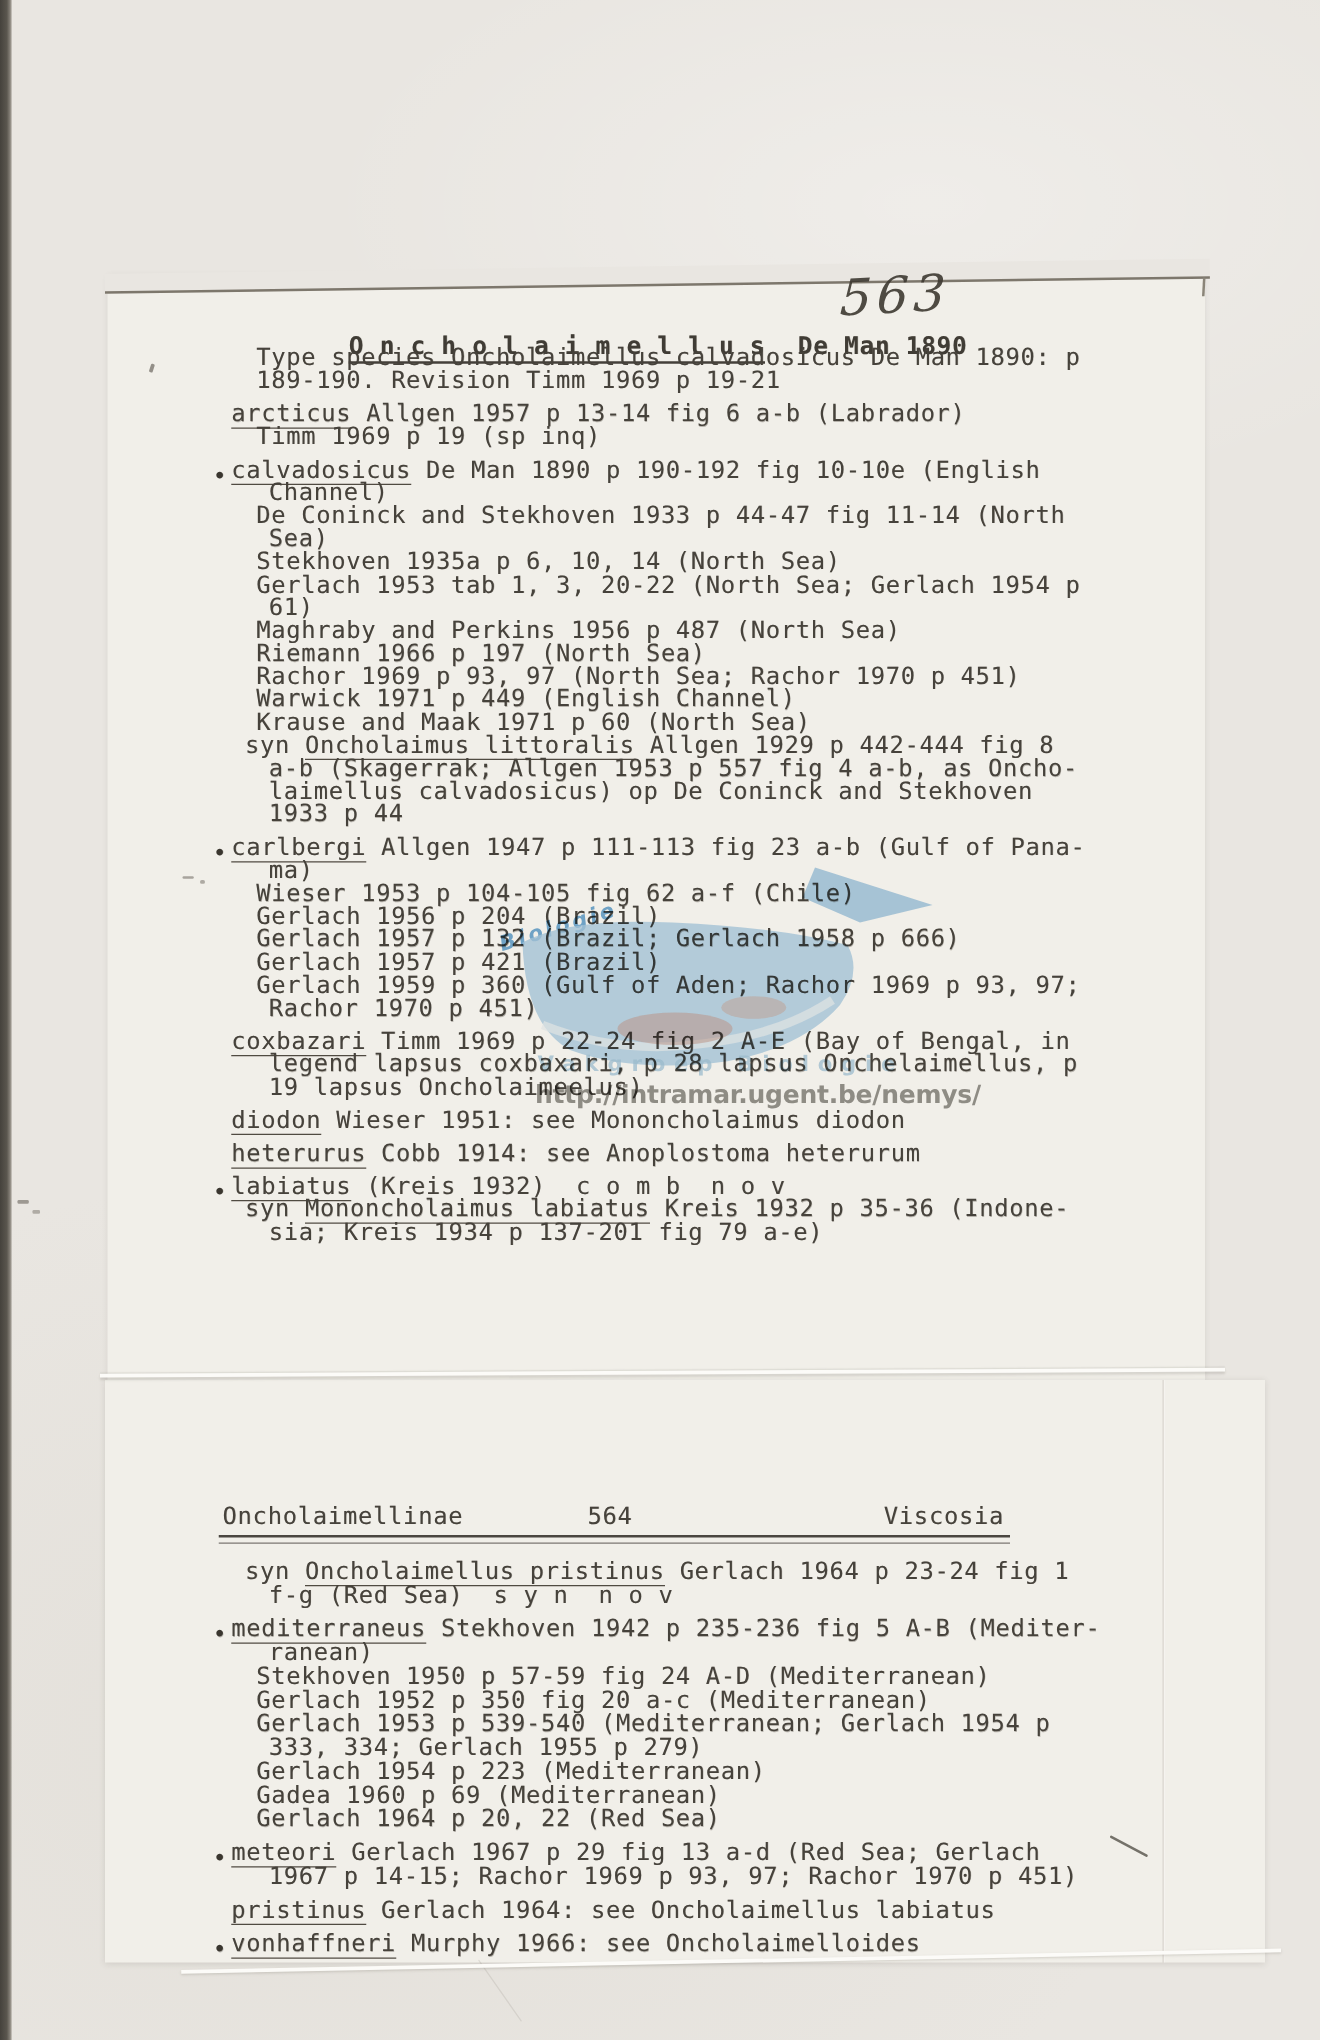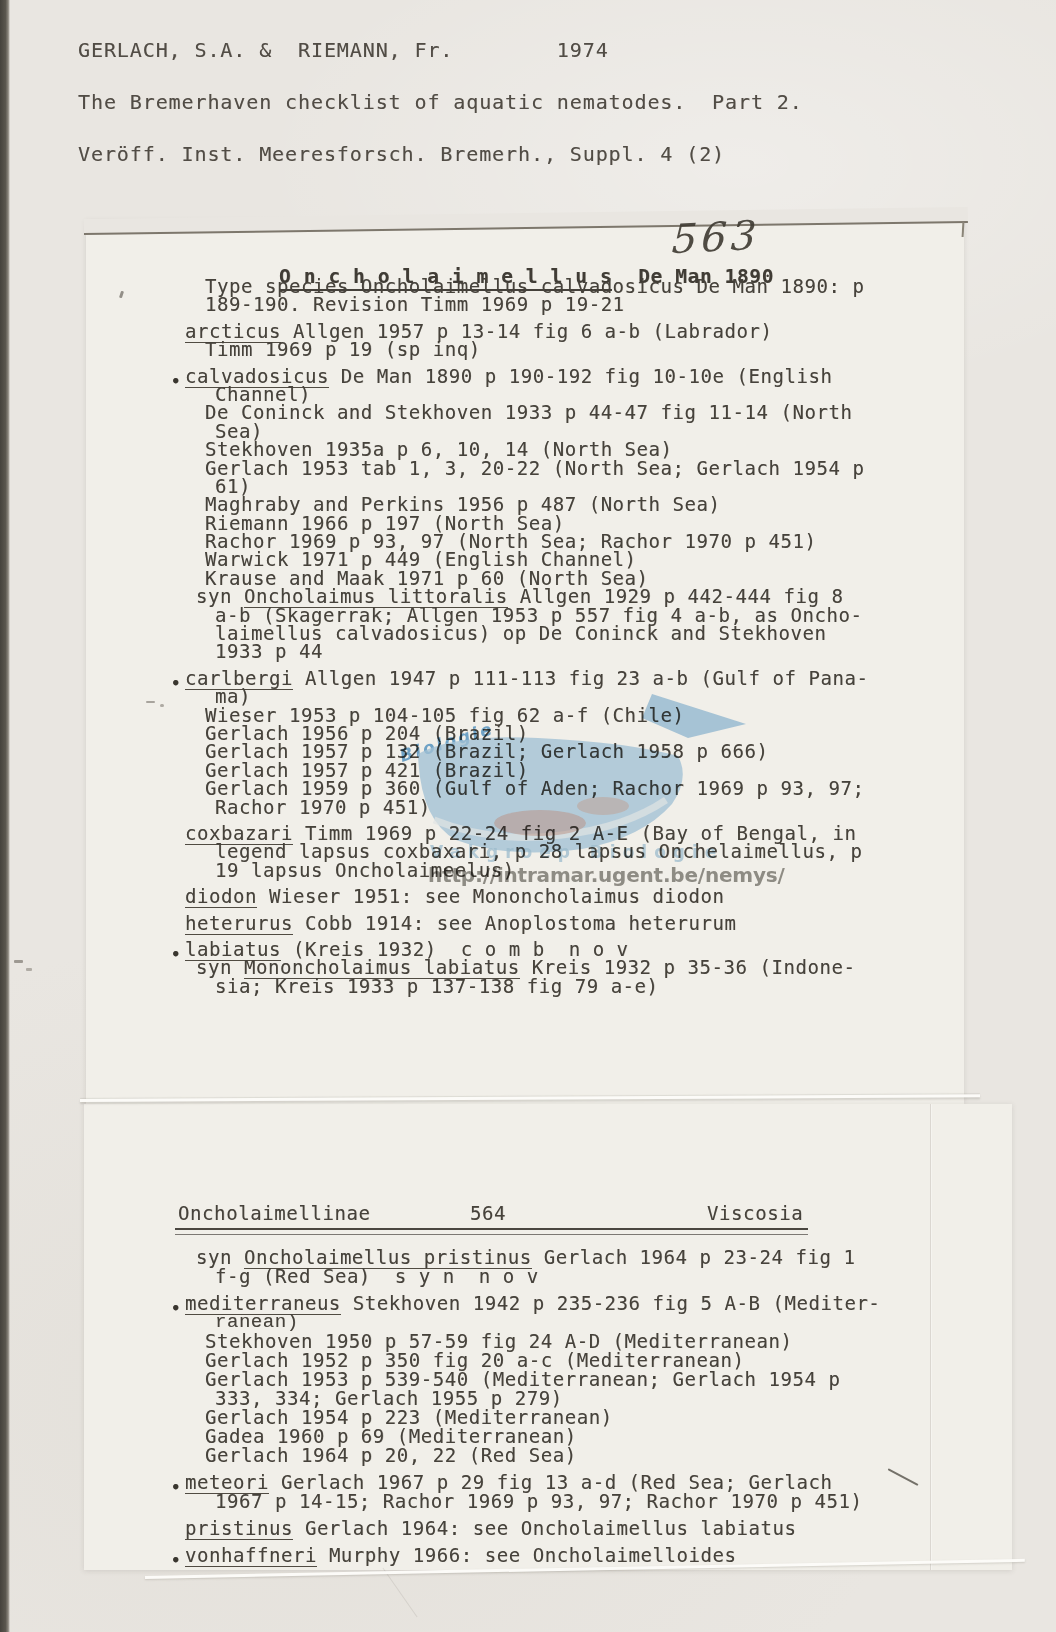--- a/index.html
+++ b/index.html
@@ -98,25 +98,20 @@
   .wm-url{position:absolute;left:38px;top:181px;font-family:"DejaVu Sans",sans-serif;
     font-weight:bold;font-size:20px;letter-spacing:-.2px;color:#8f8d89;opacity:.93;}
 </style>
 </head>
 <body>
 
 <div class="page">
 
   <div class="left-edge"></div>
 
-  <header class="doc-header">
-    <div class="h-line">GERLACH, S.A. &amp;  RIEMANN, Fr.        1974</div>
-    <div class="h-line">The Bremerhaven checklist of aquatic nematodes.  Part 2.</div>
-    <div class="h-line">Veröff. Inst. Meeresforsch. Bremerh., Suppl. 4 (2)</div>
-  </header>
 
   <section class="scrap scrap1">
     <div class="top-cover"></div>
     <div class="corner-tick"></div>
     <div class="title-line">
       <span class="genus">O n c h o l a i m e l l u s</span><span class="authority">De Man 1890</span>
     </div>
     <div class="hand-number">563</div>
     <div class="lines" id="s1lines">
         <div class="tl" style="padding-left: 20px;"><span>Type species Oncholaimellus calvadosicus De Man 1890: p</span></div>
@@ -147,36 +142,36 @@
         <div class="tl" style="padding-left: 20px;"><span>Gerlach 1957 p 421 (Brazil)</span></div>
         <div class="tl" style="padding-left: 20px;"><span>Gerlach 1959 p 360 (Gulf of Aden; Rachor 1969 p 93, 97;</span></div>
         <div class="tl" style="padding-left: 30px;"><span>Rachor 1970 p 451)</span></div>
         <div class="tl gap" style="padding-left: 0px;"><span class="u">coxbazari</span><span> Timm 1969 p 22-24 fig 2 A-E (Bay of Bengal, in</span></div>
         <div class="tl" style="padding-left: 30px;"><span>legend lapsus coxbaxari, p 28 lapsus Onchelaimellus, p</span></div>
         <div class="tl" style="padding-left: 30px;"><span>19 lapsus Oncholaimeelus)</span></div>
         <div class="tl gap" style="padding-left: 0px;"><span class="u">diodon</span><span> Wieser 1951: see Mononcholaimus diodon</span></div>
         <div class="tl gap" style="padding-left: 0px;"><span class="u">heterurus</span><span> Cobb 1914: see Anoplostoma heterurum</span></div>
         <div class="tl gap" style="padding-left: 0px;"><span class="bullet">●</span><span class="u">labiatus</span><span> (Kreis 1932)  c o m b  n o v</span></div>
         <div class="tl" style="padding-left: 11px;"><span>syn </span><span class="u">Mononcholaimus labiatus</span><span> Kreis 1932 p 35-36 (Indone-</span></div>
-        <div class="tl" style="padding-left: 30px;"><span>sia; Kreis 1933 p 137-138 fig 79 a-e)</span></div>
+        <div class="tl" style="padding-left: 30px;"><span>sia; Kreis 1934 p 137-201 fig 79 a-e)</span></div>
       </div>
   </section>
 
   <section class="scrap scrap2 s2lines">
     <div class="runhead">
       <span class="rh-left">Oncholaimellinae</span>
       <span class="rh-center">564</span>
       <span class="rh-right">Viscosia</span>
     </div>
     <div class="runhead-rule"></div>
     <div class="lines" id="s2lines">
         <div class="tl" style="padding-left: 11px;"><span>syn </span><span class="u">Oncholaimellus pristinus</span><span> Gerlach 1964 p 23-24 fig 1</span></div>
         <div class="tl" style="padding-left: 30px;"><span>f-g (Red Sea)  s y n  n o v</span></div>
         <div class="tl gap" style="padding-left: 0px;"><span class="bullet">●</span><span class="u">mediterraneus</span><span> Stekhoven 1942 p 235-236 fig 5 A-B (Mediter-</span></div>
-        <div class="tl" style="padding-left: 30px; font-family: Liberation Mono, monospace;"><span>ranean)</span></div>
+        <div class="tl" style="padding-left: 30px;"><span>ranean)</span></div>
         <div class="tl" style="padding-left: 20px;"><span>Stekhoven 1950 p 57-59 fig 24 A-D (Mediterranean)</span></div>
         <div class="tl" style="padding-left: 20px;"><span>Gerlach 1952 p 350 fig 20 a-c (Mediterranean)</span></div>
         <div class="tl" style="padding-left: 20px;"><span>Gerlach 1953 p 539-540 (Mediterranean; Gerlach 1954 p</span></div>
         <div class="tl" style="padding-left: 30px;"><span>333, 334; Gerlach 1955 p 279)</span></div>
         <div class="tl" style="padding-left: 20px;"><span>Gerlach 1954 p 223 (Mediterranean)</span></div>
         <div class="tl" style="padding-left: 20px;"><span>Gadea 1960 p 69 (Mediterranean)</span></div>
         <div class="tl" style="padding-left: 20px;"><span>Gerlach 1964 p 20, 22 (Red Sea)</span></div>
         <div class="tl gap" style="padding-left: 0px;"><span class="bullet">●</span><span class="u">meteori</span><span> Gerlach 1967 p 29 fig 13 a-d (Red Sea; Gerlach</span></div>
         <div class="tl" style="padding-left: 30px;"><span>1967 p 14-15; Rachor 1969 p 93, 97; Rachor 1970 p 451)</span></div>
         <div class="tl gap" style="padding-left: 0px;"><span class="u">pristinus</span><span> Gerlach 1964: see Oncholaimellus labiatus</span></div>

